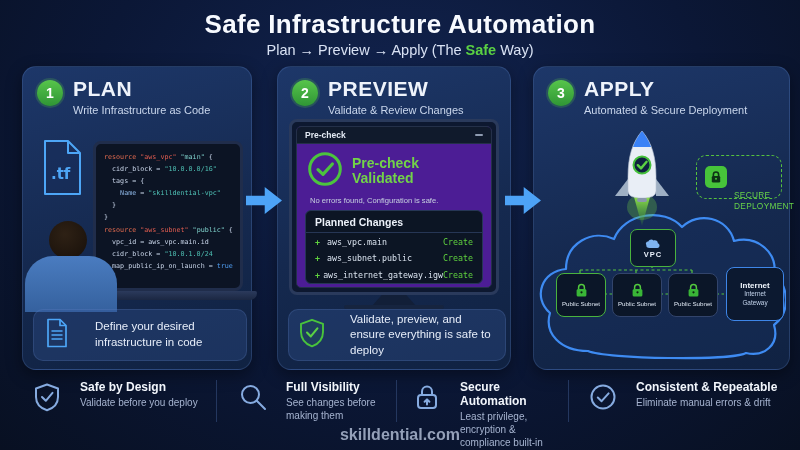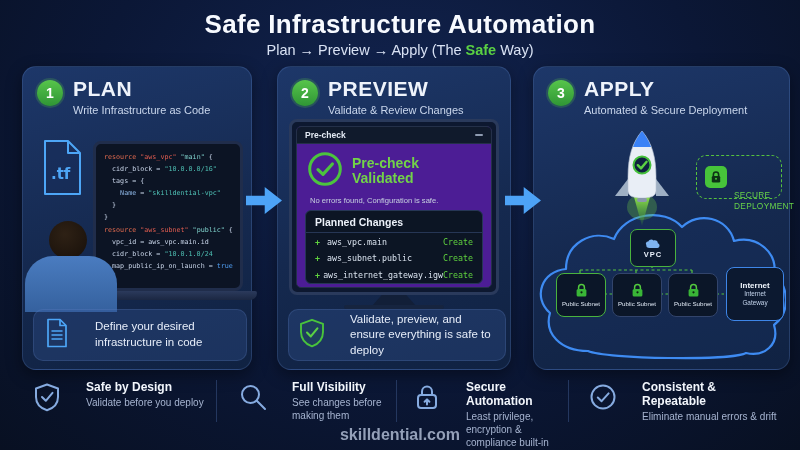--- a/index.html
+++ b/index.html
@@ -78,21 +78,21 @@
   .subnet-label{font-size:6.2px;color:#dfe8f4;}
   .gateway{position:absolute;left:192px;top:200px;width:56px;height:52px;z-index:2;background:#0c1930;
     border:1.5px solid #3e86e8;border-radius:8px;display:flex;flex-direction:column;align-items:center;justify-content:center;text-align:center;gap:0;}
   .gw-title{font-size:8px;font-weight:700;color:#eef4fc;}
   .gw-label{font-size:6.4px;color:#c2d2ea;line-height:1.3;width:42px;}
   
   .flow-arrow{position:absolute;top:187px;width:36px;height:27px;background:#4da3f7;z-index:6;
     clip-path:polygon(0 32%,52% 32%,52% 0,100% 50%,52% 100%,52% 68%,0 68%);}
   .flow-arrow.a1{left:246px;} .flow-arrow.a2{left:505px;}
   
-  .feature{position:absolute;top:380px;display:flex;gap:24px;align-items:flex-start;}
+  .feature{position:absolute;top:380px;display:flex;gap:18px;align-items:flex-start;}
   .feature .f-icon{flex:none;margin-top:2px;}
   .f-title{font-size:12px;font-weight:700;color:#f2f6fc;}
   .f-desc{font-size:10px;color:#a6b4d0;line-height:1.32;margin-top:2px;}
   .feat-1{left:32px;width:180px;} .feat-2{left:238px;width:150px;}
   .feat-3{left:412px;width:150px;} .feat-4{left:588px;width:195px;}
   .vdiv{position:absolute;top:380px;width:1px;height:42px;background:#24375f;}
   .vd1{left:216px;} .vd2{left:396px;} .vd3{left:568px;}
   .footer{position:absolute;left:0;right:0;top:426px;text-align:center;font-size:16px;font-weight:700;color:#94a0b8;}
   svg text{font-family:"DejaVu Sans","Liberation Sans",sans-serif;}
 </style>

